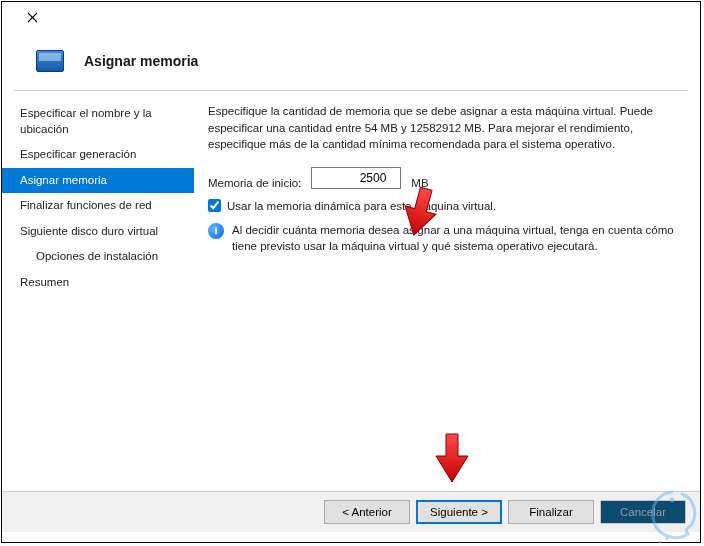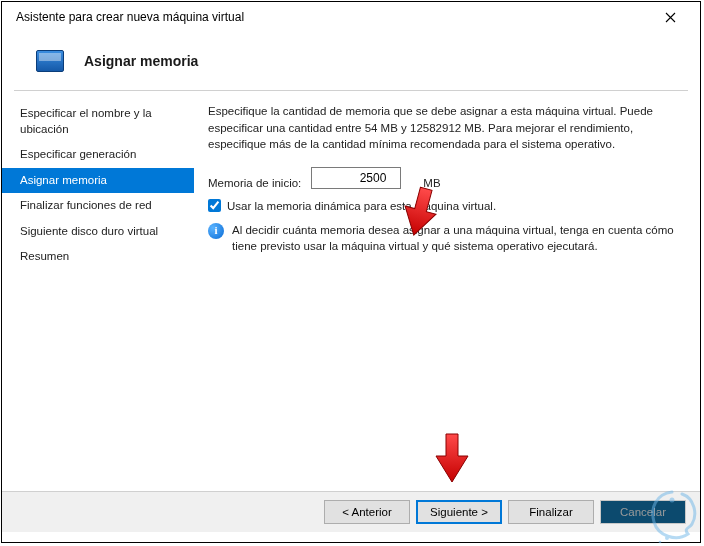--- a/index.html
+++ b/index.html
@@ -86,21 +86,21 @@
     }
     .field-label { font-size: 11.5px; }
     .num-input {
       width: 90px; height: 22px;
       border: 1px solid #7a7a7a;
       font-size: 12px;
       text-align: right;
       padding: 0 14px 0 4px;
       font-family: inherit;
     }
-    .unit { font-size: 11.5px; margin-left: 12px; }
+    .unit { font-size: 11.5px; }
     .check-row { display: flex; align-items: center; gap: 6px; margin-bottom: 10px; font-size: 11.5px; }
     .check-row input { width:13px; height:13px; accent-color:#0078d7; }
     .info-row { display: flex; gap: 8px; font-size: 11.5px; line-height: 1.4; }
     .info-icon {
       width: 16px; height: 16px; flex-shrink: 0;
       border-radius: 50%;
       background: radial-gradient(circle at 30% 30%, #5ab3ff, #0a6cd6);
       color: #fff; font-weight: bold; font-size: 11px;
       display: flex; align-items: center; justify-content: center;
       font-family: Georgia, serif;
@@ -140,41 +140,41 @@
       right: 2px; bottom: 2px;
       width: 60px; height: 60px;
       opacity: 0.5;
     }
   </style>
 </head>
 <body>
 
 <div class="window">
   <div class="titlebar">
-    <div class="titlebar-title">Asistente para crear nueva máquina virtual</div>
     <div class="close-btn">
       <svg width="11" height="11" viewBox="0 0 11 11">
           <path d="M1 1 L10 10 M10 1 L1 10" stroke="#000" stroke-width="1.1" fill="none"></path>
         </svg>
     </div>
   </div>
 
   <div class="header">
     <div class="header-icon"></div>
     <div class="header-title">Asignar memoria</div>
   </div>
   <div class="hr"></div>
 
   <div class="body">
     <div class="sidebar">
       <div class="sidebar-item"><span>Especificar el nombre y la ubicación</span></div>
       <div class="sidebar-item"><span>Especificar generación</span></div>
       <div class="sidebar-item active"><span>Asignar memoria</span></div>
       <div class="sidebar-item"><span>Finalizar funciones de red</span></div>
       <div class="sidebar-item"><span>Siguiente disco duro virtual</span></div>
+      <div class="sidebar-item indent"><span>Opciones de instalación</span></div>
       <div class="sidebar-item"><span>Resumen</span></div>
     </div>
 
     <div class="content">
       <p class="desc">Especifique la cantidad de memoria que se debe asignar a esta máquina virtual. Puede especificar una cantidad entre 54 MB y 12582912 MB. Para mejorar el rendimiento, especifique más de la cantidad mínima recomendada para el sistema operativo.</p>
 
       <div class="field-row">
         <span class="field-label">Memoria de inicio:</span>
         <input class="num-input" type="text" value="2500" style="">
         <span class="unit">MB</span>

